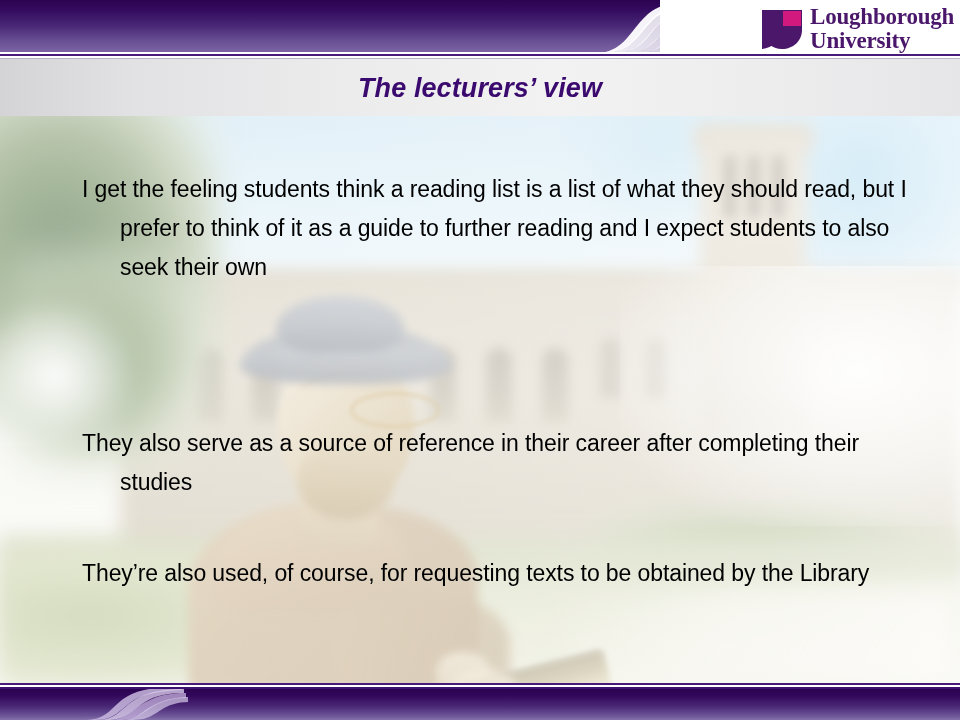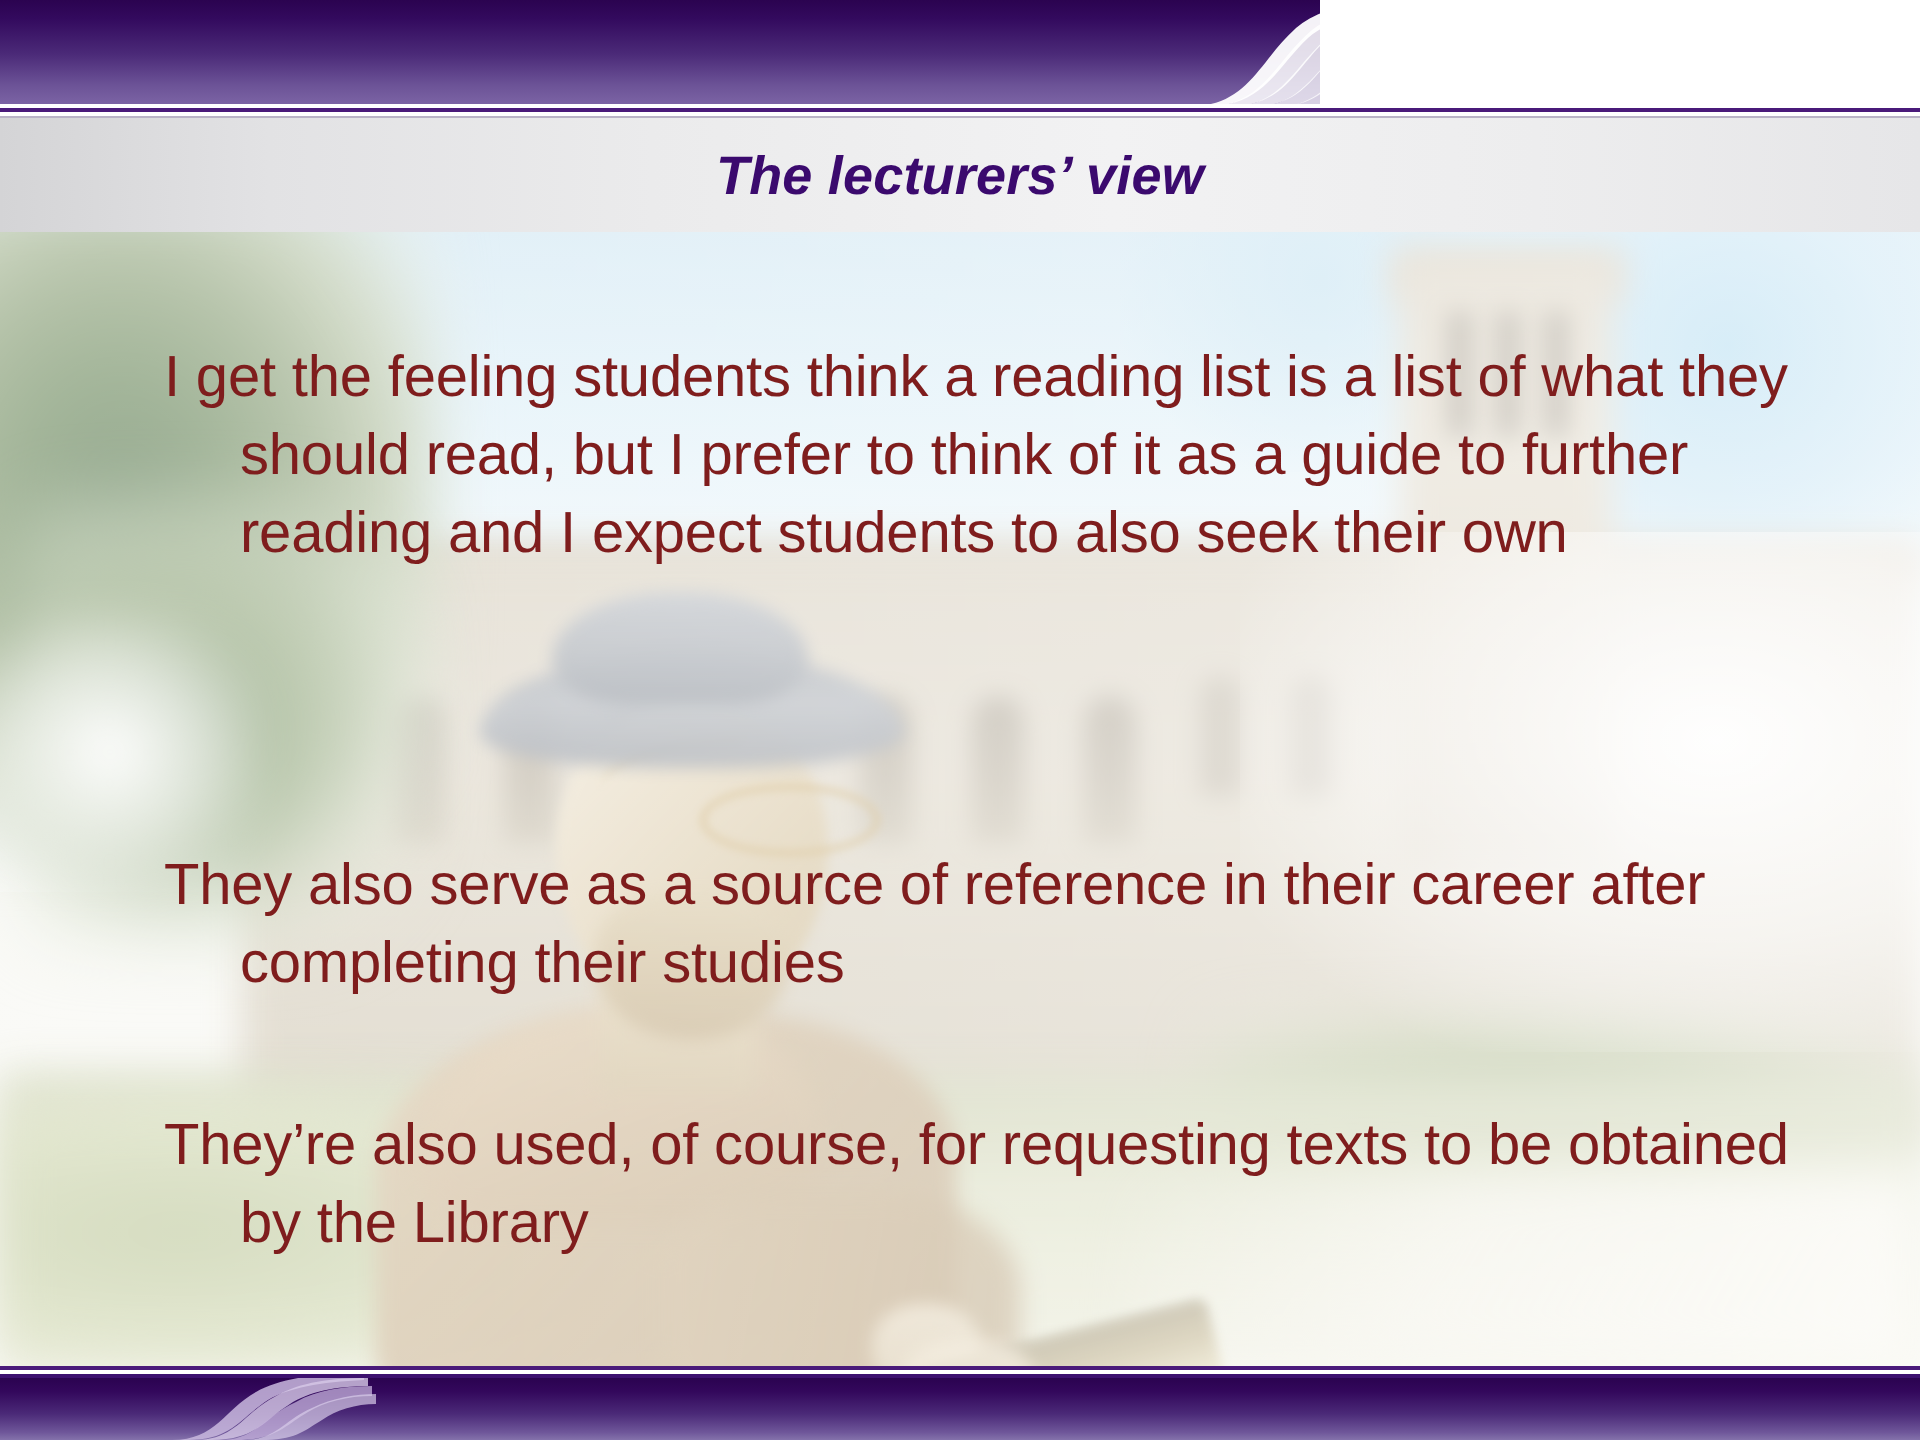--- a/index.html
+++ b/index.html
@@ -224,22 +224,22 @@
   }
   .photo-wash{
     position:absolute;left:0;top:0;width:960px;height:570px;
     background:linear-gradient(to right,rgba(255,255,255,0.36) 0%,rgba(255,255,255,0.42) 35%,rgba(255,255,255,0.5) 70%,rgba(255,255,255,0.56) 100%);
   }
 
   
   .text-layer{position:absolute;left:0;top:116px;width:960px;height:570px;}
   .para{
     position:absolute;
-    color:#7f1d1d;
-    font-size:29px;
+    color:#000000;
+    font-size:23px;
     line-height:39px;
     padding-left:38px;
     text-indent:-38px;
     letter-spacing:-0.1px;
   }
   .p1{left:82px;top:54px;width:790px;}
   .p2{left:82px;top:308px;width:800px;}
   .p3{left:82px;top:438px;width:800px;}
 
   
@@ -269,20 +269,33 @@
         <path d="M46,53 C66,52 72,35 90,24 C102,16 118,13 130,13 L130,21 C118,21 104,25 94,32 C82,41 76,53 56,53 Z" fill="#ffffff" opacity="0.7"></path>
         <path d="M58,53 C76,52 82,38 98,29 C110,22 122,19 130,19 L130,28 C122,28 112,31 103,37 C92,45 86,53 68,53 Z" fill="#ffffff" opacity="0.6"></path>
       </svg>
     </div>
   </div>
   <div class="hdr-rule1"></div>
   <div class="hdr-rule2"></div>
   <div class="hdr-rule3"></div>
   <div class="hdr-rule4"></div>
 
+  <div class="logo">
+    <div class="logo-mark">
+      <svg width="44" height="42" viewBox="0 0 44 42" xmlns="http://www.w3.org/2000/svg" aria-hidden="true">
+        <path d="M2,2 L20,2 L20,22 C20,32 13,40 2,41 Z" fill="#4b176b"></path>
+        <path d="M2,2 L42,2 L42,22 C42,33 33,41 22,41 C12,41 4,34 2,24 Z" fill="#4b176b"></path>
+        <rect x="23" y="3" width="18" height="15" fill="#d2197e"></rect>
+      </svg>
+    </div>
+    <div class="logo-text">
+      <span class="l1">Loughborough</span>
+      <span class="l2">University</span>
+    </div>
+  </div>
 
   <div class="title-band"></div>
   <div class="title-text">The lecturers’ view</div>
 
   <div class="body-area">
     <div class="photo">
       <div class="sky"></div>
       <div class="sky-blue-patch"></div>
       <div class="sky-blue-patch2"></div>
 

